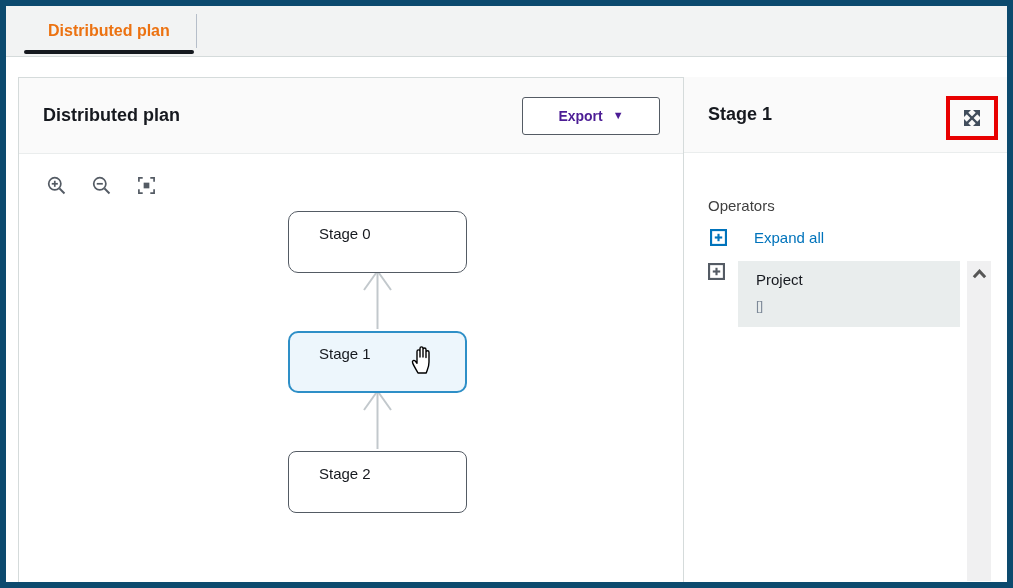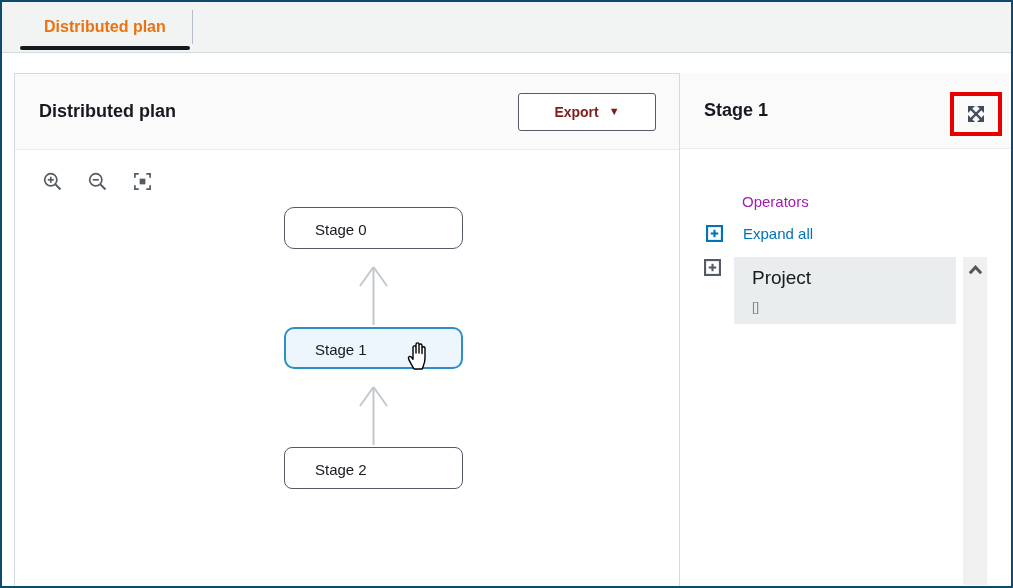--- a/index.html
+++ b/index.html
@@ -3,21 +3,21 @@
 <meta charset="utf-8">
 <style>
   * { box-sizing: border-box; margin: 0; padding: 0; }
   html, body { background: #ffffff; }
   body {
     font-family: "Liberation Sans", "DejaVu Sans", sans-serif;
     width: 1013px; height: 588px; overflow: hidden;
   }
   .window {
     position: relative; width: 1013px; height: 588px;
-    border: 2px solid #0c4a6e; background: #ffffff; overflow: hidden;
+    border: 6px solid #0c4a6e; background: #ffffff; overflow: hidden;
   }
 
   
   .tab-bar {
     position: absolute; left: 0; top: 0; right: 0; height: 51px;
     background: #f2f3f3; border-bottom: 1px solid #d5dbdb;
     display: flex; align-items: stretch; padding-left: 16px;
   }
   .tab {
     position: relative; display: flex; align-items: center;
@@ -41,36 +41,36 @@
     border-bottom: 1px solid #eaeded;
     display: flex; align-items: center; padding: 0 24px;
   }
   .panel-title { font-size: 18px; font-weight: bold; color: #16191f; }
   .panel-content { position: relative; height: calc(100% - 77px); background: #fff; }
 
   .export-btn {
     margin-left: auto; height: 38px; min-width: 138px;
     background: #fff; border: 1px solid #545b64; border-radius: 3px;
     display: flex; align-items: center; justify-content: center; gap: 10px;
-    font-size: 14px; font-weight: bold; color: #7f1d1d; cursor: pointer;
+    font-size: 14px; font-weight: bold; color: #4c1d95; cursor: pointer;
     font-family: inherit;
   }
   .export-caret { font-size: 11px; line-height: 1; }
 
   
   .graph-toolbar {
     position: absolute; left: 28px; top: 22px;
     display: flex; gap: 26px; color: #545b64;
   }
   .tool-icon { width: 19px; height: 19px; cursor: pointer; }
   .tool-icon svg { display: block; width: 100%; height: 100%; }
 
   
   .stage-node {
-    position: absolute; left: 269px; width: 179px; height: 42px;
+    position: absolute; left: 269px; width: 179px; height: 62px;
     background: #fff; border: 1px solid #545b64; border-radius: 10px;
     font-size: 15px; color: #16191f; padding: 13px 0 0 30px; cursor: pointer;
   }
   .stage-node.selected {
     background: #edf6fc; border: 2px solid #2e8fc7; padding: 12px 0 0 29px;
   }
   .stage-0 { top: 57px; }
   .stage-1 { top: 177px; }
   .stage-2 { top: 297px; border-radius: 8px; }
   .edge { position: absolute; left: 338px; width: 41px; height: 61px; pointer-events: none; }
@@ -86,40 +86,40 @@
   .annotation-box {
     position: absolute; right: 9px; top: 19px; width: 52px; height: 44px;
     border: 4px solid #e80000; background: #fafafa;
     display: flex; align-items: center; justify-content: center;
   }
   .expand-icon { width: 24px; height: 24px; color: #414d5c; cursor: pointer; }
   .expand-icon svg { display: block; width: 100%; height: 100%; }
 
   .operators-label {
     position: absolute; left: 24px; top: 44px;
-    font-size: 15px; color: #a21caf; margin-left: 38px;
+    font-size: 15px; color: #404040;
   }
   .expand-all {
     position: absolute; left: 26px; top: 76px;
-    display: flex; align-items: center; gap: 20px;
+    display: flex; align-items: center; gap: 27px;
     color: #0073bb; font-size: 15px; cursor: pointer;
   }
   .plus-square { width: 17px; height: 17px; flex: none; }
   .plus-square svg { display: block; width: 100%; height: 100%; }
 
   .operator-row {
     position: absolute; left: 24px; top: 108px;
     display: flex; align-items: flex-start; gap: 13px;
   }
   .operator-toggle { color: #545b64; margin-top: 2px; cursor: pointer; }
   .operator-card {
     width: 222px; min-height: 66px; background: #e9eded;
     padding: 10px 8px 10px 18px;
   }
-  .operator-name { font-size: 19px; color: #16191f; }
+  .operator-name { font-size: 15px; color: #16191f; }
   .operator-detail { font-size: 13px; color: #7d8998; margin-top: 10px; }
 
   .scroll-strip {
     position: absolute; left: 283px; width: 24px; top: 108px; bottom: 0;
     background: #f0f0f1; display: flex; justify-content: center;
   }
   .scroll-up { width: 15px; height: 10px; margin-top: 8px; cursor: pointer; }
   .scroll-up svg { display: block; width: 100%; height: 100%; }
 </style>
 </head>

